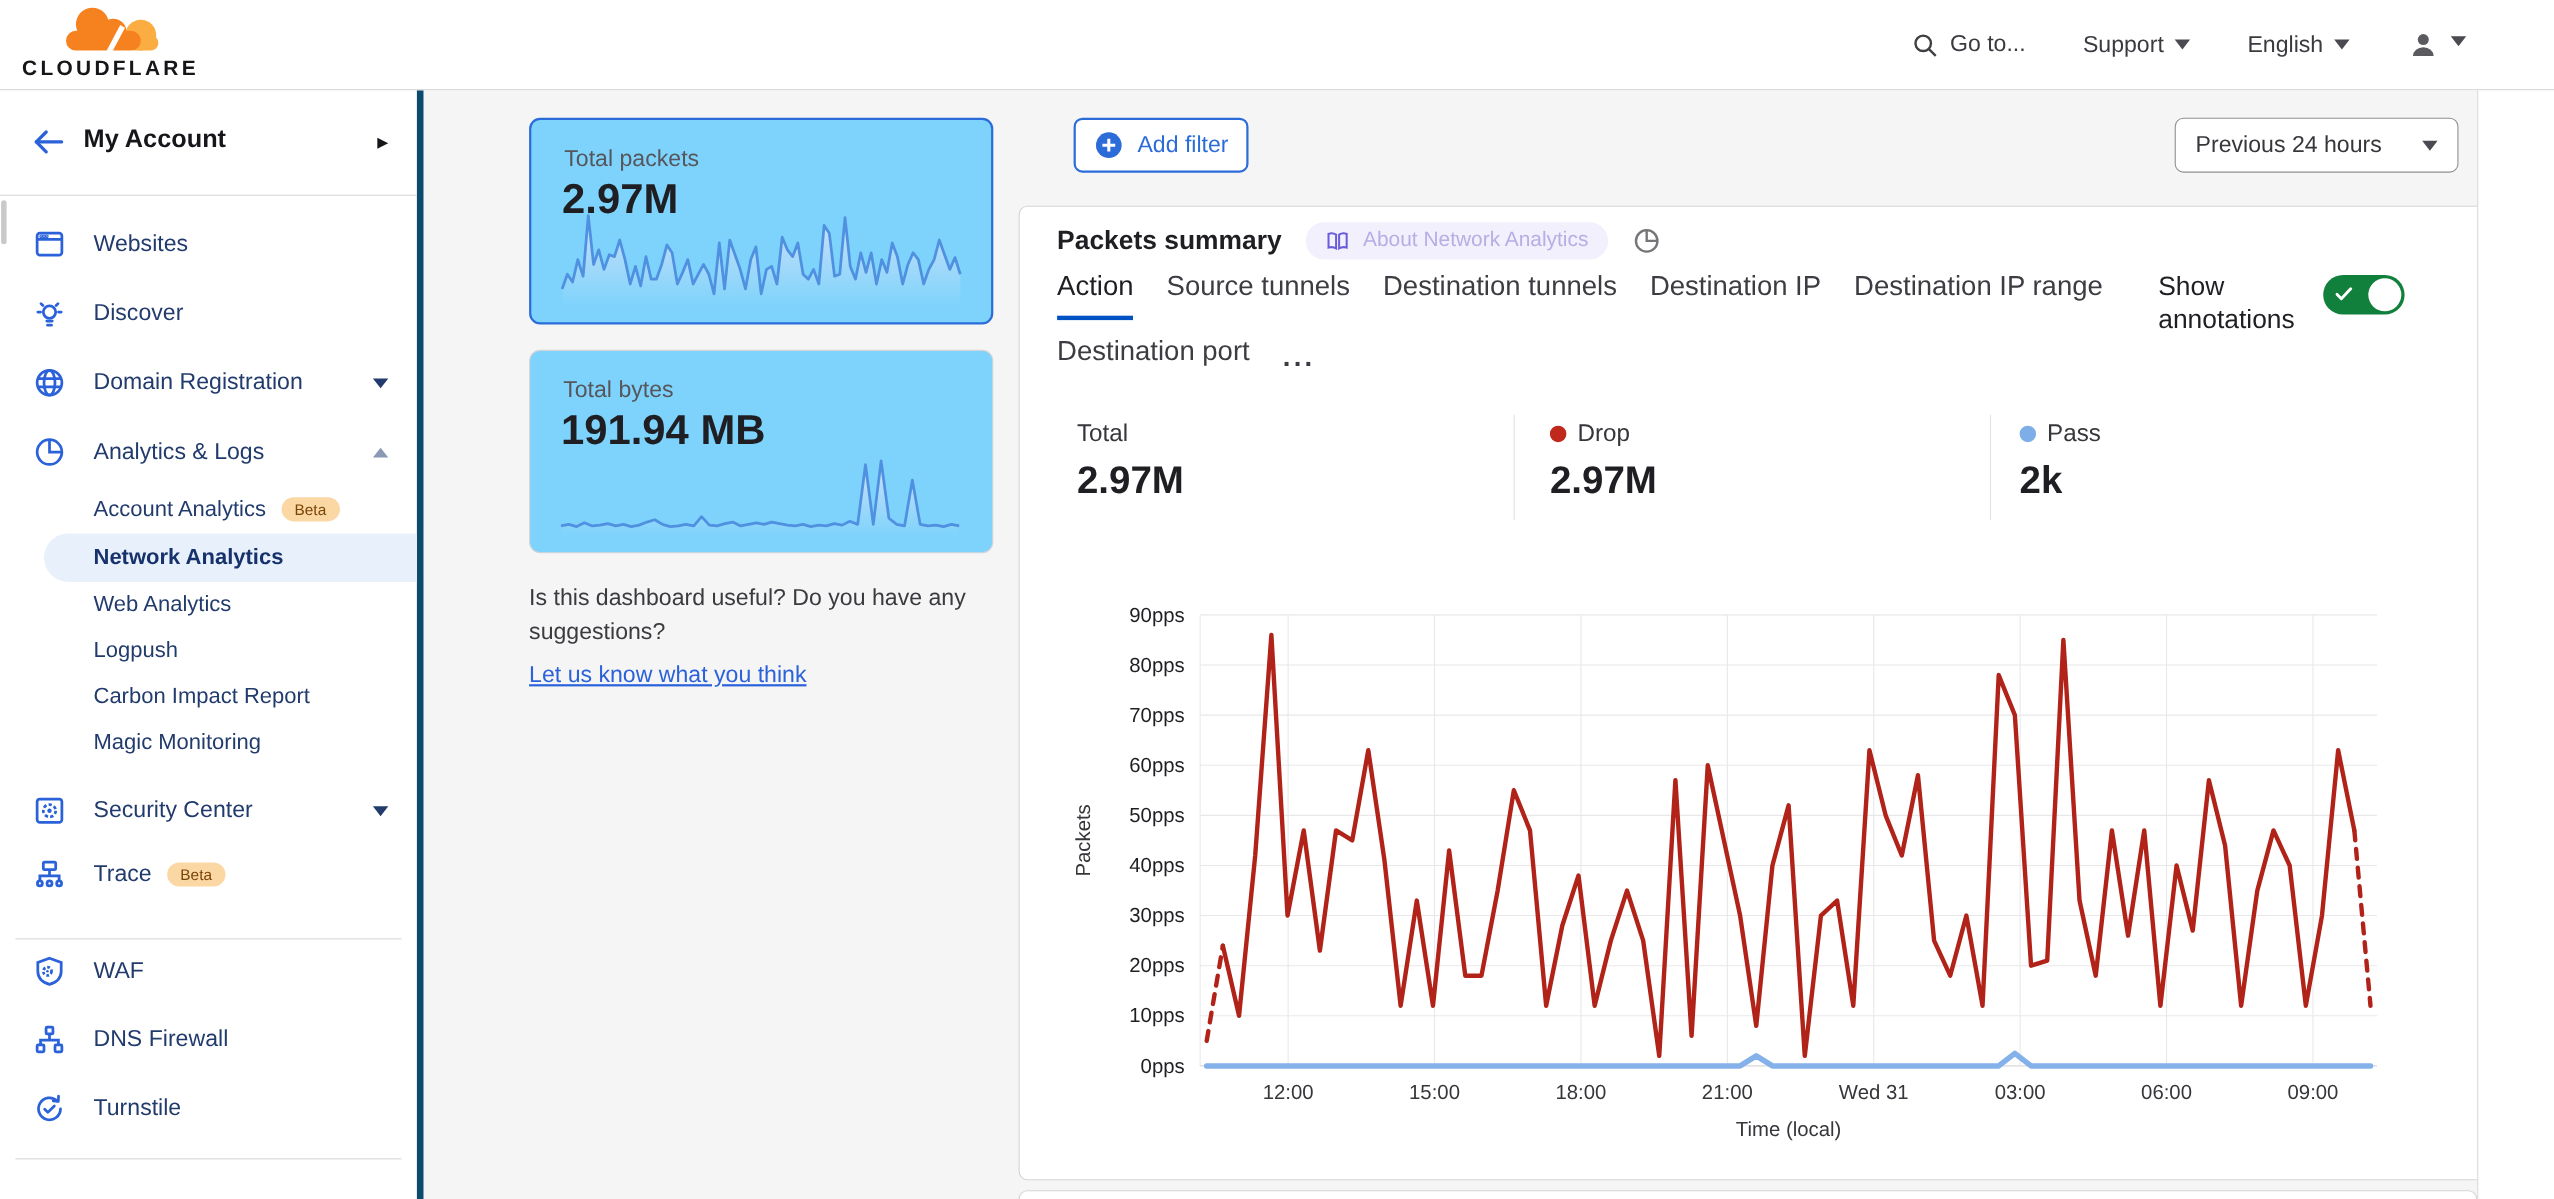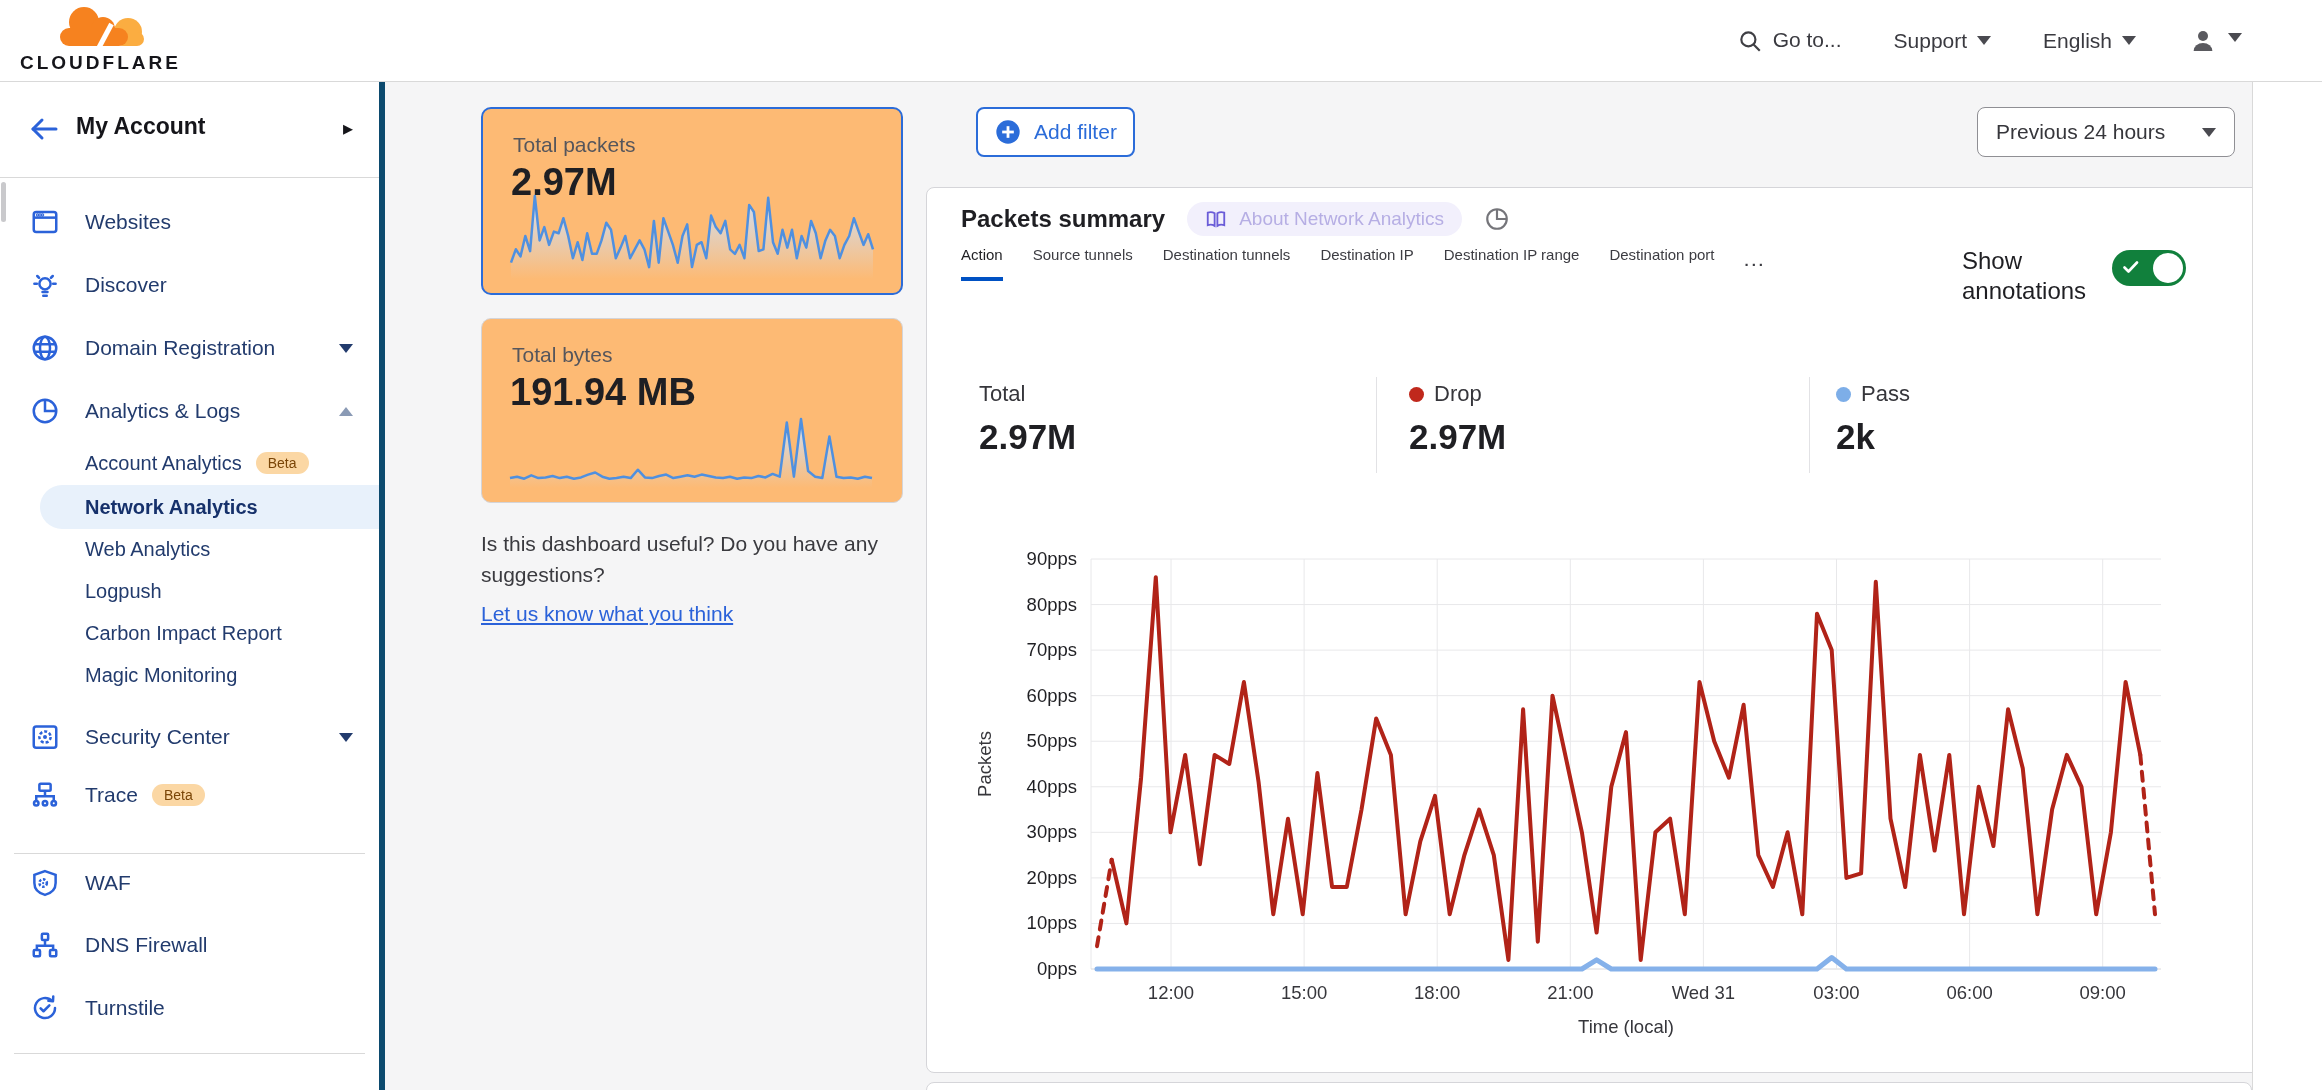--- a/index.html
+++ b/index.html
@@ -30,42 +30,42 @@
   .sub { position:absolute; left:85px; right:0; height:44px; display:flex; align-items:center; font-size:20px; color:#223b6d; cursor:pointer; }
   .sub.sel { left:40px; padding-left:45px; background:#e8f1fb; border-radius:24px 0 0 24px; font-weight:bold; color:#16316b; }
   .beta { margin-left:14px; background:#fbd7a4; color:#7a4507; font-size:14px; padding:3px 12px; border-radius:13px; }
   .sb-div { position:absolute; left:14px; right:14px; height:1px; background:#d9d9d9; }
 
   
   .gutter { position:absolute; left:2252px; top:82px; width:70px; height:1008px; background:#fff; border-left:1px solid #d9d9d9; z-index:10; }
 
   
   .content { position:absolute; left:385px; top:82px; width:1867px; height:1008px; }
-  .card { position:absolute; left:96px; width:422px; background:#fdba74; border-radius:10px; }
+  .card { position:absolute; left:96px; width:422px; background:#7dd3fc; border-radius:10px; }
   .card1 { top:25px; height:188px; border:2px solid #2b6cd9; }
   .card2 { top:236px; height:185px; border:1px solid #d4d4d8; }
   .card .clabel { position:absolute; left:30px; top:24px; font-size:21px; color:#56565c; }
   .card .cvalue { position:absolute; left:28px; top:52px; font-size:38px; font-weight:bold; color:#1f1f23; }
   .card svg.spark { position:absolute; left:26px; bottom:12px; }
   .feedback { position:absolute; left:96px; top:446px; width:470px; font-size:21px; line-height:31px; color:#3a3a3f; }
   .feedback a { display:inline-block; margin-top:8px; color:#2b62d9; text-decoration:underline; cursor:pointer; }
 
   .btn-addfilter { position:absolute; left:591px; top:25px; height:50px; display:flex; align-items:center; gap:12px; padding:0 16px; background:#fff; border:2px solid #2b6cd9; border-radius:8px; color:#2b6cd9; font-size:21px; cursor:pointer; }
   .btn-range { position:absolute; left:1592px; top:25px; width:258px; height:50px; display:flex; align-items:center; justify-content:space-between; padding:0 18px; background:#fff; border:1px solid #8f8f94; border-radius:8px; color:#36363b; font-size:21px; cursor:pointer; }
 
   
   .panel { position:absolute; left:541px; top:105px; width:1467px; height:886px; background:#fff; border:1px solid #d5d5d9; border-radius:8px; }
   .panel2 { position:absolute; left:541px; top:1000px; width:1326px; height:60px; background:#fff; border:1px solid #d5d5d9; border-radius:8px; }
   .ptitle-row { position:absolute; left:34px; top:14px; display:flex; align-items:center; gap:22px; }
   .ptitle { font-size:24px; font-weight:bold; color:#1f1f23; }
   .about-badge { display:flex; align-items:center; gap:12px; background:#f2f0fc; border-radius:18px; padding:6px 18px; cursor:pointer; }
   .about-badge .txt { font-size:19px; color:#b6aee4; }
   .copy-ic { position:absolute; right:58px; top:12px; cursor:pointer; color:#6c6c71; }
   .tabs { position:absolute; left:34px; top:58px; width:980px; display:flex; flex-wrap:wrap; column-gap:30px; row-gap:14px; }
-  .tab { font-size:15px; color:#3c3c42; padding-bottom:12px; cursor:pointer; white-space:nowrap; }
+  .tab { font-size:25px; color:#3c3c42; padding-bottom:12px; cursor:pointer; white-space:nowrap; }
   .tab.active { color:#1f1f23; border-bottom:4px solid #0051c3; }
   .tab.more { font-weight:bold; letter-spacing:3px; padding-top:6px; }
   .show-ann { position:absolute; left:1035px; top:58px; width:120px; font-size:24px; line-height:30px; color:#1f1f23; }
   .toggle { position:absolute; left:1185px; top:62px; width:74px; height:36px; border-radius:18px; cursor:pointer; }
   .toggle .knob { position:absolute; right:3px; top:3px; width:30px; height:30px; border-radius:50%; background:#fff; }
   .toggle svg { position:absolute; left:11px; top:10px; }
   .stats { position:absolute; left:0; top:185px; right:0; height:110px; }
   .stat { position:absolute; top:8px; }
   .stat .slab { display:flex; align-items:center; gap:10px; font-size:22px; color:#36363b; }
   .dot { width:15px; height:15px; border-radius:50%; display:inline-block; }

